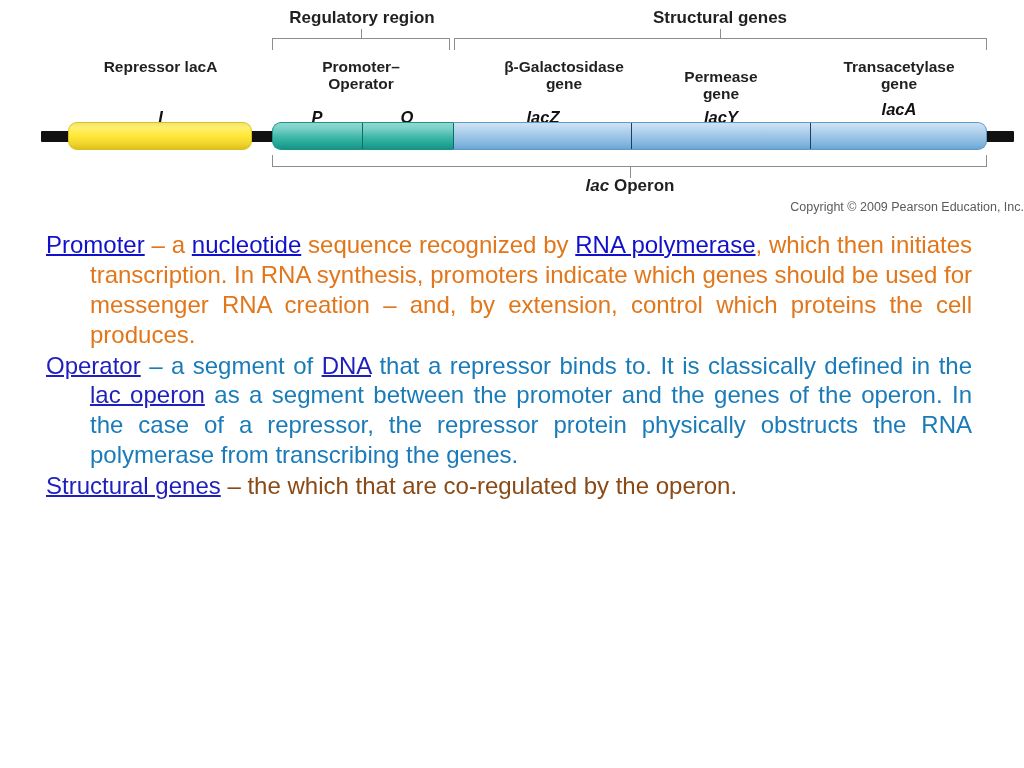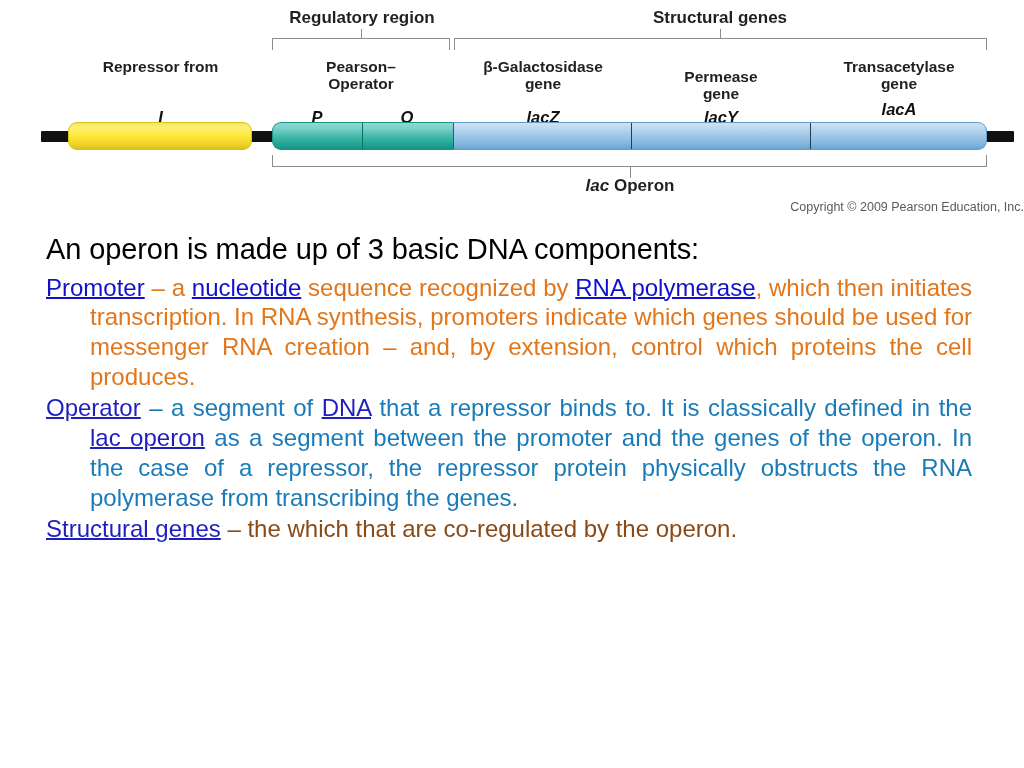--- a/index.html
+++ b/index.html
@@ -84,24 +84,24 @@
 
   <div class="fig-label fig-title" style="left:262px;top:8px;width:200px;">Regulatory region</div>
   <div class="fig-label fig-title" style="left:570px;top:8px;width:300px;">Structural genes</div>
 
   <div class="bracket" style="left:272px;top:38px;width:178px;"></div>
   <div class="tick" style="left:361px;top:29px;height:10px;"></div>
 
   <div class="bracket" style="left:454px;top:38px;width:533px;"></div>
   <div class="tick" style="left:720px;top:29px;height:10px;"></div>
 
-  <div class="fig-label fig-sub" style="left:58px;top:58px;width:205px;">Repressor from</div>
-  <div class="fig-label fig-sub" style="left:272px;top:58px;width:178px;">Pearson–
+  <div class="fig-label fig-sub" style="left:58px;top:58px;width:205px;">Repressor lacA</div>
+  <div class="fig-label fig-sub" style="left:272px;top:58px;width:178px;">Promoter–
 Operator</div>
-  <div class="fig-label fig-sub" style="left:455px;top:58px;width:176px;">β-Galactosidase
+  <div class="fig-label fig-sub" style="left:476px;top:58px;width:176px;">β-Galactosidase
 gene</div>
   <div class="fig-label fig-sub" style="left:632px;top:68px;width:178px;">Permease
 gene</div>
   <div class="fig-label fig-sub" style="left:811px;top:58px;width:176px;">Transacetylase
 gene</div>
 
   <div class="gene-italic" style="left:58px;top:108px;width:205px;">I</div>
   <div class="gene-italic" style="left:272px;top:108px;width:90px;">P</div>
   <div class="gene-italic" style="left:362px;top:108px;width:90px;">O</div>
   <div class="gene-italic" style="left:455px;top:108px;width:176px;">lacZ</div>
@@ -128,20 +128,19 @@
 
   <div class="bracket-down" style="left:272px;top:155px;width:715px;"></div>
   <div class="tick" style="left:630px;top:167px;height:11px;"></div>
   <div class="fig-label fig-title" style="left:470px;top:176px;width:320px;"><span style="font-style:italic;margin-top:48px;">lac</span><span> Operon</span></div>
 
   <div class="copyright">Copyright © 2009 Pearson Education, Inc.</div>
 </div>
 
 <div id="body-text">
 
-  <p class="head-line">An operon is made up of 3 basic DNA components:</p>
 
   <p class="para p-promoter"><a class="lnk">Promoter</a><span> – a </span><a class="lnk">nucleotide</a><span> sequence recognized by </span><a class="lnk">RNA polymerase</a><span>, which then initiates transcription. In RNA synthesis, promoters indicate which genes should be used for messenger RNA creation – and, by extension, control which proteins the cell produces.</span></p>
 
   <p class="para p-operator"><a class="lnk2">Operator</a><span> – a segment of </span><a class="lnk2">DNA</a><span> that a repressor binds to. It is classically defined in the </span><a class="lnk2">lac operon</a><span> as a segment between the promoter and the genes of the operon.  In the case of a repressor, the repressor protein physically obstructs the RNA polymerase from transcribing the genes.</span></p>
 
   <p class="para p-structural"><a class="lnk2 nb">Structural genes</a><span> – </span><span>the which that are co-regulated by the operon.</span></p>
 </div>
 
 </body></html>

